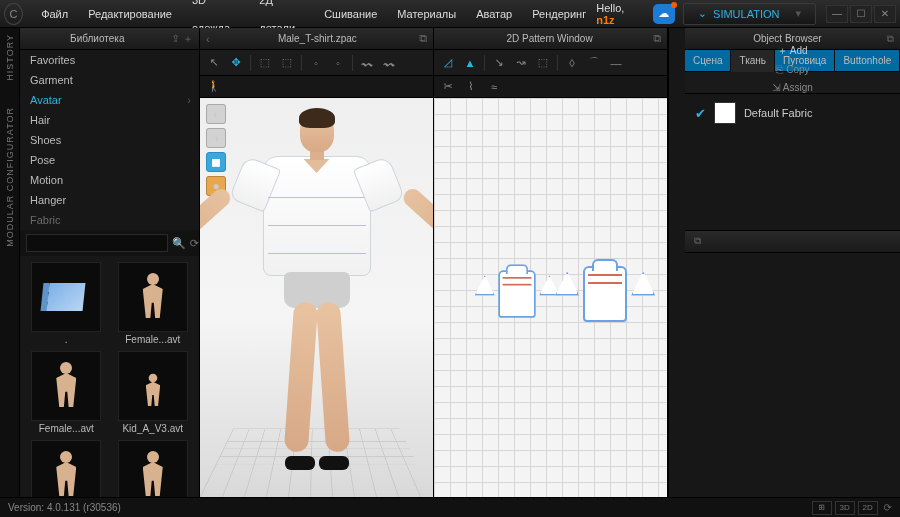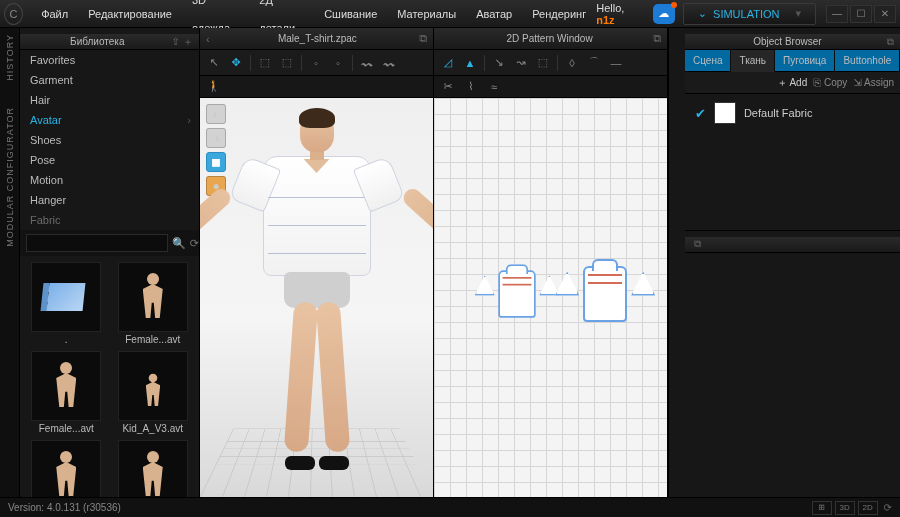--- a/index.html
+++ b/index.html
@@ -15,21 +15,21 @@
 .cloud-icon::after{content:"";position:absolute;top:-2px;right:-2px;width:6px;height:6px;background:#ff5a00;border-radius:50%;}
 .sim-btn{height:22px;padding:0 14px;background:linear-gradient(#2a2a2a,#161616);border:1px solid #3a3a3a;color:#2ab4e6;display:flex;align-items:center;gap:6px;border-radius:2px;}
 .sim-btn .chev{color:#2ab4e6;}
 .sim-right{color:#555;margin-left:10px;}
 .winctrl{display:flex;gap:2px;margin-left:10px;}
 .winctrl span{width:22px;height:18px;background:#222;border:1px solid #333;display:flex;align-items:center;justify-content:center;color:#888;font-size:10px;}
 .body{flex:1;display:flex;min-height:0;}
 .leftrail{width:20px;background:#0f0f0f;border-right:1px solid #000;display:flex;flex-direction:column;align-items:center;padding-top:6px;gap:26px;}
 .leftrail .vtab{writing-mode:vertical-rl;transform:rotate(180deg);color:#777;font-size:9px;letter-spacing:1px;cursor:pointer;}
 .library{width:180px;background:#171717;border-right:1px solid #000;display:flex;flex-direction:column;}
-.panel-header{height:16px;background:linear-gradient(#2a2a2a,#1a1a1a);border-bottom:1px solid #000;display:flex;align-items:center;padding:0 6px;font-size:10px;color:#bbb;margin-top:6px;}
+.panel-header{height:22px;background:linear-gradient(#2a2a2a,#1a1a1a);border-bottom:1px solid #000;display:flex;align-items:center;padding:0 6px;font-size:10px;color:#bbb;}
 .panel-header .flex{flex:1;text-align:center;}
 .panel-header .ic{color:#666;font-size:10px;cursor:pointer;margin-left:3px;}
 .lib-cats{background:#171717;}
 .lib-row{display:flex;align-items:center;justify-content:space-between;padding:4px 8px 4px 10px;color:#bbb;cursor:pointer;font-size:11px;}
 .lib-row.active{color:#2ab4e6;}
 .lib-row .rowic{color:#555;font-size:11px;}
 .lib-search{display:flex;align-items:center;padding:4px 6px;gap:4px;background:#121212;}
 .lib-search input{flex:1;background:#0c0c0c;border:1px solid #2a2a2a;height:18px;color:#ccc;padding:0 4px;font-size:10px;}
 .lib-search .sic{color:#777;width:16px;text-align:center;}
 .lib-grid{flex:1;overflow:hidden;padding:6px;display:grid;grid-template-columns:1fr 1fr;gap:6px;align-content:start;}
@@ -85,21 +85,21 @@
 .patset.l{left:14%;transform:scale(0.85);}
 .patset.r{left:52%;}
 .ptorso{width:44px;height:56px;background:#fff;border:2px solid #6aa2e6;border-radius:6px 6px 4px 4px;position:relative;}
 .ptorso::before{content:"";position:absolute;top:-9px;left:50%;transform:translateX(-50%);width:22px;height:10px;background:#fff;border:2px solid #6aa2e6;border-bottom:none;border-radius:6px 6px 0 0;}
 .ptorso .stripe{position:absolute;left:3px;right:3px;height:2px;background:#d36b55;}
 .psleeve{width:24px;height:24px;background:#fff;border:2px solid #6aa2e6;clip-path:polygon(0 100%,50% 0,100% 100%);position:relative;top:-26px;}
 .right{width:232px;background:#171717;display:flex;flex-direction:column;border-left:1px solid #000;padding-left:16px;}
 .ob-tabs{height:22px;background:#0369a1;border-bottom:1px solid #000;display:flex;align-items:center;}
 .ob-tab{padding:0 8px;line-height:22px;font-size:10px;color:#bbb;cursor:pointer;border-right:1px solid #0c0c0c;}
 .ob-tab.act{background:#262626;}
-.ob-actions{height:22px;background:#1a1a1a;border-bottom:1px solid #000;display:flex;align-items:center;justify-content:flex-end;gap:6px;padding:0 6px;font-size:10px;color:#888;}
+.ob-actions{height:22px;background:#1a1a1a;border-bottom:1px solid #000;display:flex;align-items:center;justify-content:flex-end;gap:6px;padding:0 6px;font-size:10px;color:#888;flex-direction:column;}
 .ob-actions .addb{color:#ccc;cursor:pointer;}
 .ob-item{display:flex;align-items:center;gap:8px;padding:8px 10px;}
 .ob-item .chk{color:#2ab4e6;font-size:13px;}
 .swatch{width:22px;height:22px;background:#fff;border:1px solid #333;}
 .props{border-top:1px solid #000;}
 .statusbar{height:20px;background:#111;border-top:1px solid #000;display:flex;align-items:center;padding:0 8px;font-size:10px;color:#888;}
 .statusbar .flex{flex:1;}
 .stb{display:flex;gap:3px;}
 .stb span{width:20px;height:14px;border:1px solid #333;display:flex;align-items:center;justify-content:center;font-size:8px;color:#777;}
 </style>
@@ -144,26 +144,26 @@
         <span class="ic">⇪</span>
         <span class="ic">＋</span>
       </div>
       <div class="lib-cats">
         <div class="lib-row">
             <span>Favorites</span>
           </div>
         <div class="lib-row">
             <span>Garment</span>
           </div>
-        <div class="lib-row">
-            <span>Hair</span>
-          </div>
         <div class="lib-row active">
             <span>Avatar</span>
             <span class="rowic">›</span>
+          </div>
+        <div class="lib-row">
+            <span>Hair</span>
           </div>
         <div class="lib-row">
             <span>Shoes</span>
           </div>
         <div class="lib-row">
             <span>Pose</span>
           </div>
         <div class="lib-row">
             <span>Motion</span>
           </div>

